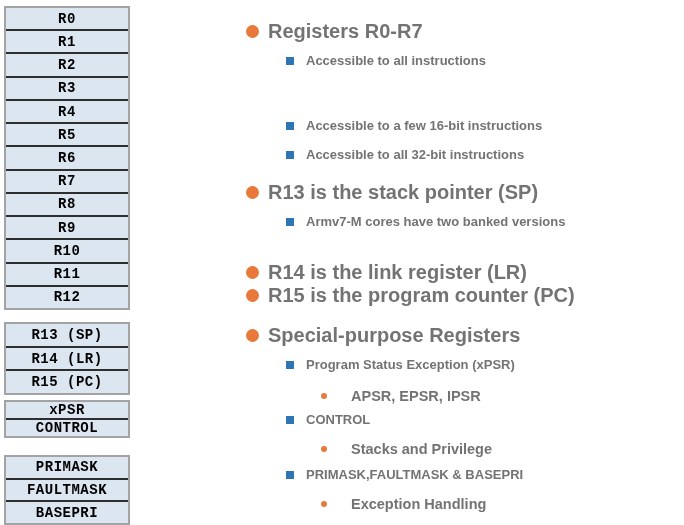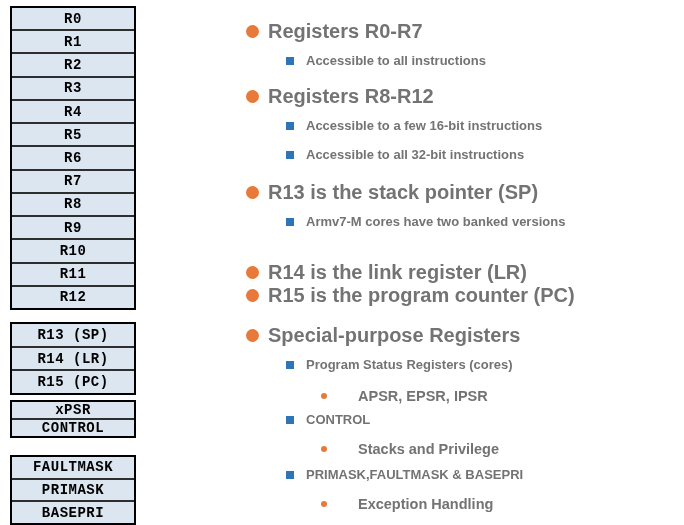--- a/index.html
+++ b/index.html
@@ -9,23 +9,23 @@
     height: 525px;
     background: #ffffff;
     overflow: hidden;
     font-family: "Liberation Sans", "DejaVu Sans", sans-serif;
   }
 
   
   .reg-diagram { position: absolute; left: 0; top: 0; width: 230px; height: 525px; }
   .reg-group {
     position: absolute;
-    left: 10px;
+    left: 4px;
     width: 126px;
-    border: 2px solid #000000;
+    border: 2px solid #a3a3a3;
     box-sizing: border-box;
     display: flex;
     flex-direction: column;
     background: #dce6f1;
   }
   .reg-cell {
     flex: 1;
     display: flex;
     align-items: center;
     justify-content: center;
@@ -48,21 +48,21 @@
   .row {
     position: absolute;
     display: flex;
     align-items: center;
     white-space: nowrap;
     color: #737373;
     font-weight: 700;
   }
   .l1 { left: 246px; font-size: 20px;   gap: 9px;  }
   .l2 { left: 286px; font-size: 13px;   gap: 12px; }
-  .l3 { left: 321px; font-size: 14.5px; gap: 31px; }
+  .l3 { left: 321px; font-size: 14.5px; gap: 24px; }
   .b1 { width: 13px; height: 13px; border-radius: 50%; background: #e8793a; flex: none; }
   .b2 { width: 8px;  height: 8px;  background: #2e75b6; flex: none; }
   .b3 { width: 6px;  height: 6px;  border-radius: 50%; background: #e8793a; flex: none; }
   .txt { display: inline-block; }
 </style>
 </head>
 <body>
 
 <div class="slide">
 
@@ -89,40 +89,36 @@
       <div class="reg-cell">R14 (LR)</div>
       <div class="reg-cell">R15 (PC)</div>
     </div>
 
     <div class="reg-group g-status">
       <div class="reg-cell">xPSR</div>
       <div class="reg-cell">CONTROL</div>
     </div>
 
     <div class="reg-group g-mask">
+      <div class="reg-cell">PRIMASK</div>
       <div class="reg-cell">FAULTMASK</div>
-      <div class="reg-cell">PRIMASK</div>
       <div class="reg-cell">BASEPRI</div>
     </div>
 
   </div>
 
   <div class="bullets">
 
     <div class="row l1" style="top:20px">
       <span class="b1"></span>
       <span class="txt">Registers R0-R7</span>
     </div>
     <div class="row l2" style="top:53px">
       <span class="b2"></span>
       <span class="txt">Accessible to all instructions</span>
-    </div>
-    <div class="row l1" style="top:85px">
-      <span class="b1"></span>
-      <span class="txt">Registers R8-R12</span>
     </div>
     <div class="row l2" style="top:118px">
       <span class="b2"></span>
       <span class="txt">Accessible to a few 16-bit instructions</span>
     </div>
     <div class="row l2" style="top:147px">
       <span class="b2"></span>
       <span class="txt">Accessible to all 32-bit instructions</span>
     </div>
     <div class="row l1" style="top:181px">
@@ -140,21 +136,21 @@
     <div class="row l1" style="top:284px">
       <span class="b1"></span>
       <span class="txt">R15 is the program counter (PC)</span>
     </div>
     <div class="row l1" style="top:324px">
       <span class="b1"></span>
       <span class="txt">Special-purpose Registers</span>
     </div>
     <div class="row l2" style="top:357px">
       <span class="b2"></span>
-      <span class="txt">Program Status Registers (cores)</span>
+      <span class="txt">Program Status Exception (xPSR)</span>
     </div>
     <div class="row l3" style="top:388px">
       <span class="b3"></span>
       <span class="txt">APSR, EPSR, IPSR</span>
     </div>
     <div class="row l2" style="top:412px">
       <span class="b2"></span>
       <span class="txt">CONTROL</span>
     </div>
     <div class="row l2" style="top:467px">

